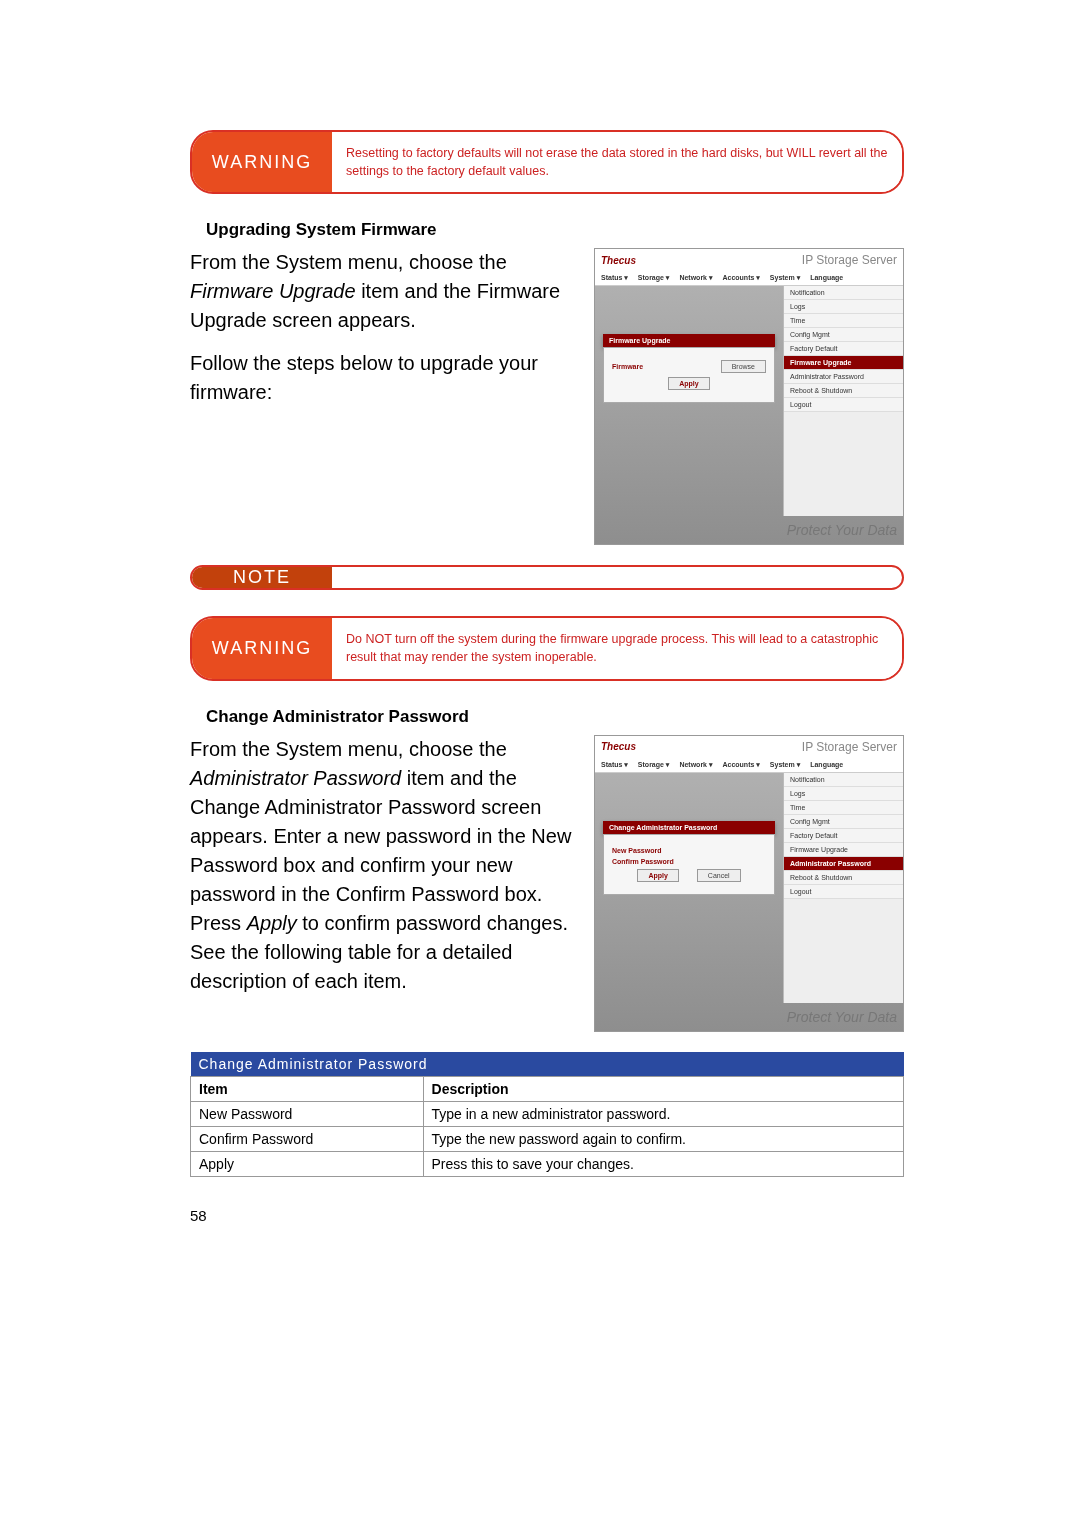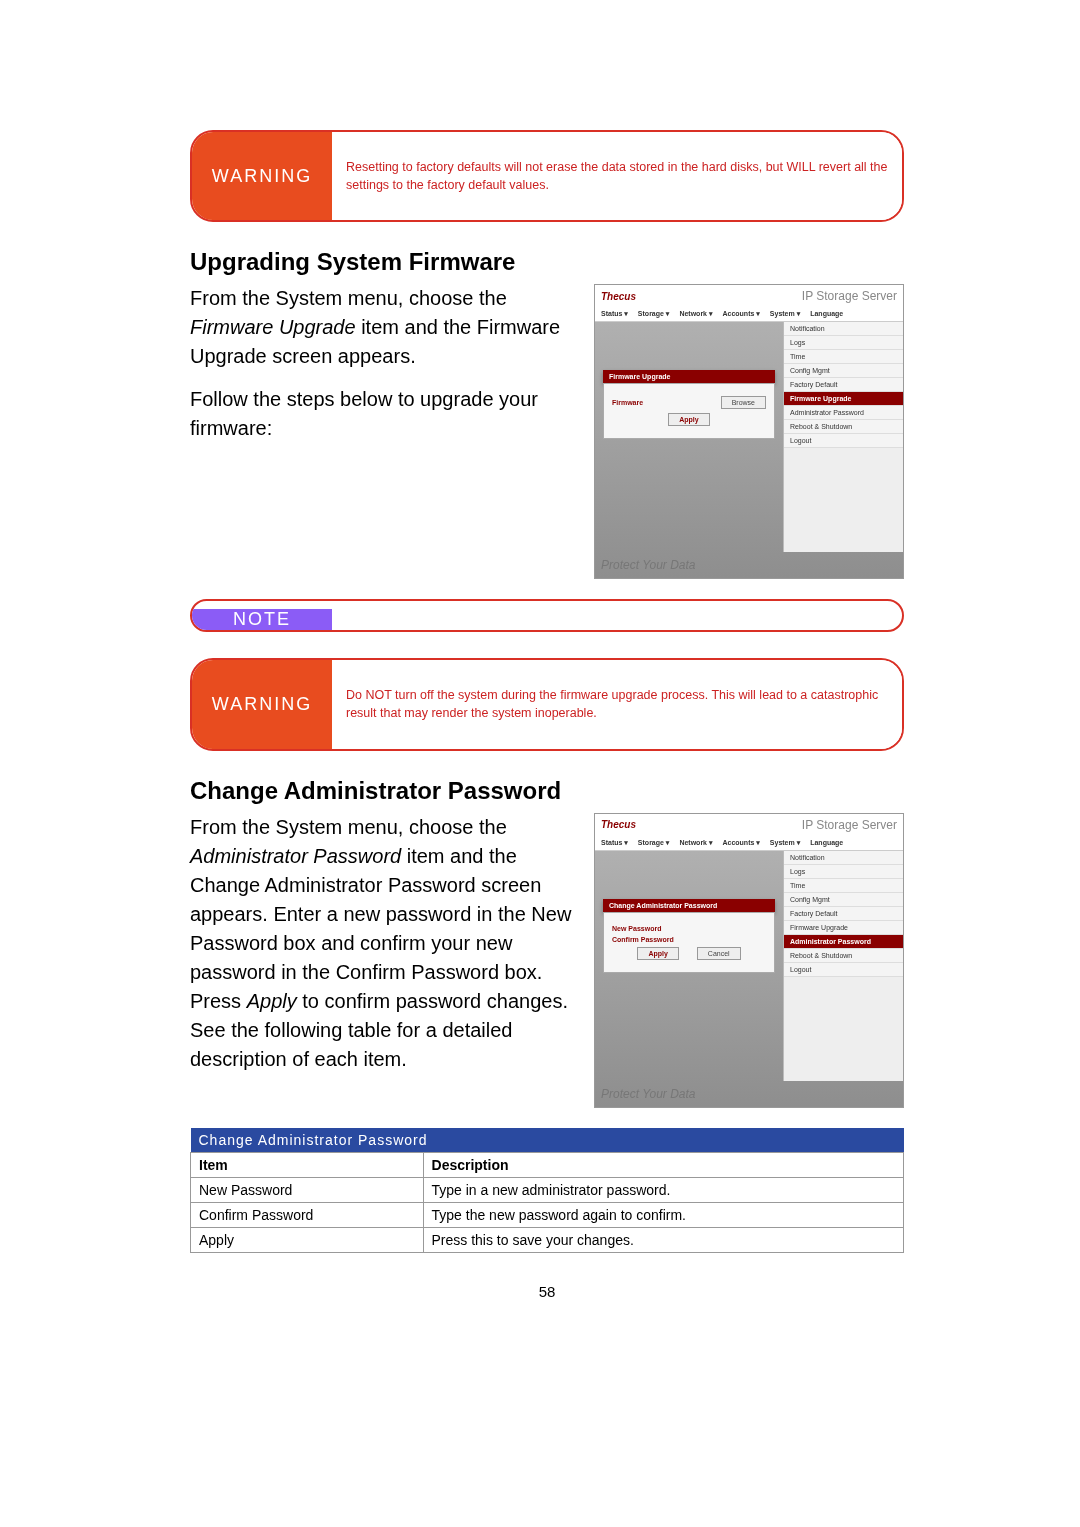--- a/index.html
+++ b/index.html
@@ -33,32 +33,32 @@
     align-items: center;
     justify-content: center;
     padding: 0 16px;
     min-width: 140px;
   }
   .callout-body {
     background: #fff;
     color: #c22;
     font-size: 12.5px;
     line-height: 1.45;
-    padding: 26px 14px;
+    padding: 12px 14px;
     flex: 1;
   }
-  .callout.note .callout-label { background: #8b5cf6; margin-top: 8px; }
+  .callout.note .callout-label { background: #c2410c; }
   .callout.note .callout-body { color: #204a87; }
   .callout-body ul { margin: 0; padding-left: 16px; }
   .callout-body li { margin: 0 0 2px 0; }
 
   h2 {
-    font-size: 24px;
+    font-size: 17px;
     font-weight: bold;
-    margin: 14px 0 8px 0;
+    margin: 14px 0 8px 16px;
   }
   .two-col {
     display: flex;
     gap: 22px;
     margin-bottom: 20px;
   }
   .two-col .txt {
     flex: 1;
     font-size: 20px;
     line-height: 1.45;
@@ -111,21 +111,21 @@
     background:#8a0000; color:#fff; padding:3px 6px; font-weight:bold;
     box-shadow: 0 2px 4px rgba(0,0,0,.3); margin-top:40px;
   }
   .panel-body { background:#f6f6f6; color:#444; padding:8px; border:1px solid #aaa;}
   .panel-body .row { display:flex; align-items:center; gap:6px; margin:4px 0;}
   .panel-body .row span:first-child { color:#8a0000; font-weight:bold; }
   .btnmock {
     display:inline-block; border:1px solid #999; background:#eee;
     padding:2px 10px; font-size:7px;
   }
-  .shot-footer { text-align:left; padding:6px; color:#777; font-size:12px; font-style:italic;}
+  .shot-footer { text-align:right; padding:6px; color:#777; font-size:14px; font-style:italic;}
 
   
   .desc-table {
     border-collapse: collapse;
     width: 100%;
     font-size: 14px;
     margin-top: 6px;
   }
   .desc-table th.hdr {
     background: #2a4aa0;
@@ -134,21 +134,21 @@
     padding: 4px 8px;
     letter-spacing: 1px;
     font-weight: normal;
   }
   .desc-table td {
     border: 1px solid #999;
     padding: 4px 8px;
   }
   .desc-table tr.sub td { font-weight: bold; margin-top: 36px; }
 
-  .pageno { text-align:center; font-size:15px; margin-top:30px;}
+  .pageno { text-align:left; font-size:15px; margin-top:30px;}
 </style>
 </head>
 <body>
 
 <div class="page">
 
   <div class="callout">
     <div class="callout-label">WARNING</div>
     <div class="callout-body">Resetting to factory defaults will not erase the data stored in the hard disks, but WILL revert all the settings to the factory default values.</div>
   </div>

